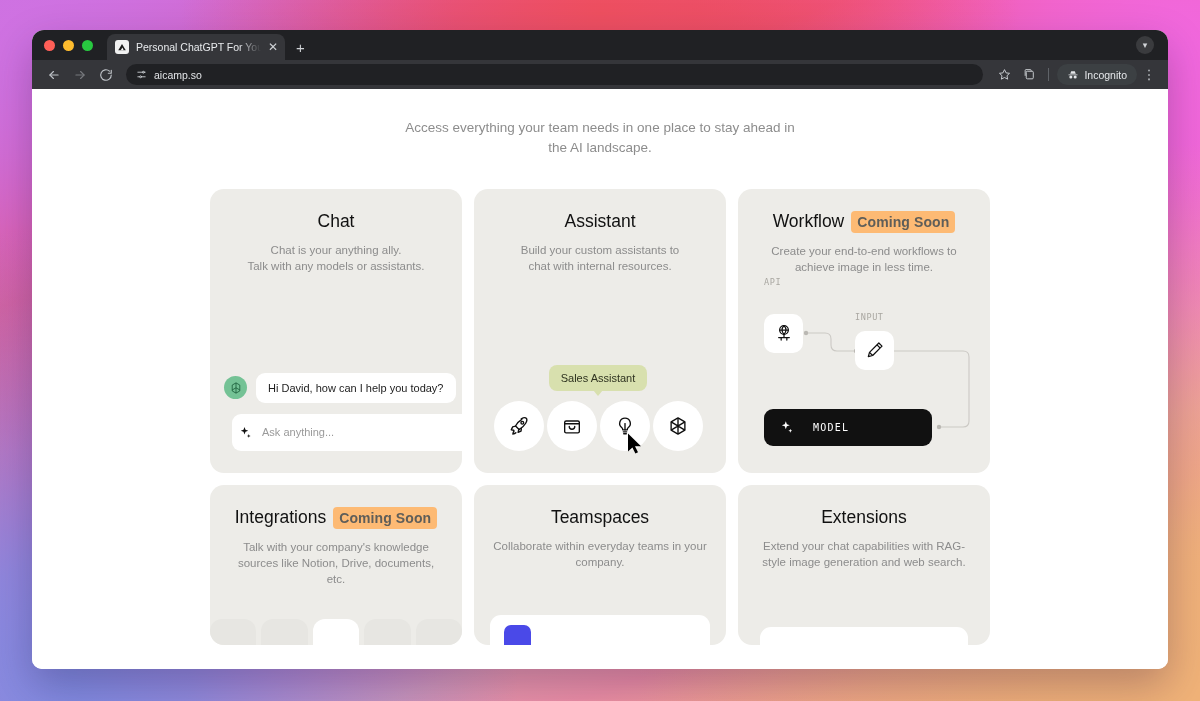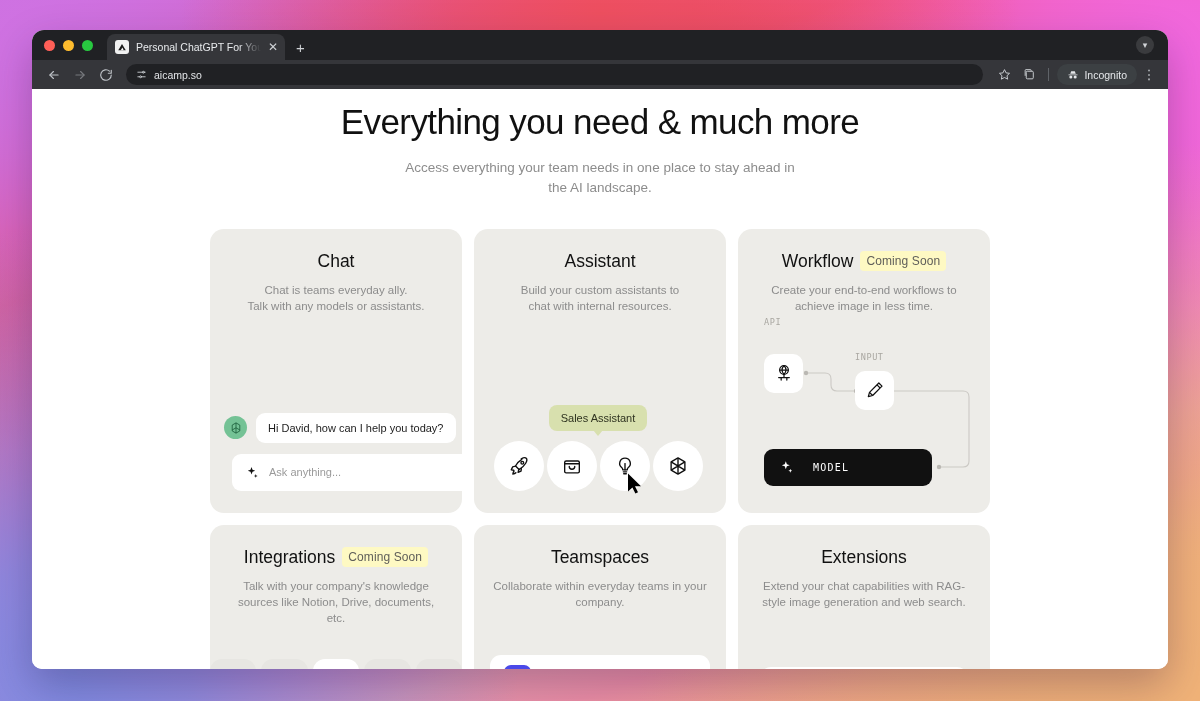--- a/index.html
+++ b/index.html
@@ -121,21 +121,21 @@
   .card {
     background: #edece8; border-radius: 14px; position: relative; overflow: hidden;
   }
   .card.tall { height: 284px; }
   .card.short { height: 160px; }
   .card-title {
     text-align: center; padding-top: 22px; font-size: 17.5px; color: #111; font-weight: 400;
     display: flex; align-items: center; justify-content: center; gap: 7px;
   }
   .badge {
-    background: #fef9c3; color: #5f5e59; font-size: 12px; font-weight: 400;
+    background: #fdba74; color: #5f5e59; font-size: 14px; font-weight: 700;
     padding: 3px 6px; border-radius: 4px; letter-spacing: 0.1px; white-space: nowrap;
   }
   .card-desc {
     text-align: center; margin-top: 10px; padding: 0 18px;
     font-size: 11.5px; color: #8c8c8c; line-height: 1.42;
   }
 
   
   .chat-area { position: absolute; left: 0; right: 0; bottom: 0; padding: 0 0 22px 0; }
   .chat-row { display: flex; align-items: center; gap: 9px; padding-left: 14px; }
@@ -143,21 +143,21 @@
     width: 23px; height: 23px; border-radius: 50%; background: #74c295;
     display: flex; align-items: center; justify-content: center; flex: 0 0 auto;
   }
   .bubble {
     background: #fff; border-radius: 9px; padding: 9px 12px;
     font-size: 11px; color: #1d1d1d; white-space: nowrap;
   }
   .ask-bar {
     margin-top: 11px; margin-left: 22px; background: #fff;
     border-radius: 9px 0 0 9px; height: 37px; display: flex; align-items: center;
-    gap: 9px; padding-left: 13px; width: 260px;
+    gap: 9px; padding-left: 6px; width: 260px;
   }
   .ask-placeholder { font-size: 11px; color: #9a9a9a; }
 
   
   .assistant-stage { position: absolute; left: 0; right: 4px; bottom: 22px; }
   .tooltip-wrap { display: flex; justify-content: center; }
   .tooltip {
     background: #d8e0ae; color: #2f3320; font-size: 11px;
     padding: 7px 12px; border-radius: 8px; position: relative;
   }
@@ -296,35 +296,34 @@
         </span>
         <span>Incognito</span>
       </div>
       <div class="kebab">⋮</div>
     </div>
   </div>
 
   <div class="page">
 
     <div class="hero">
-      <h1>Everything you need &amp; much more</h1>
       <p>
         <span>Access everything your team needs in one place to stay ahead in</span><br>
         <span>the AI landscape.</span>
       </p>
     </div>
 
     <div class="grid">
 
       <div class="card tall">
         <div class="card-title">
           <span>Chat</span>
         </div>
         <div class="card-desc">
-          <span>Chat is teams everyday ally.</span><br>
+          <span>Chat is your anything ally.</span><br>
           <span>Talk with any models or assistants.</span>
         </div>
         <div class="chat-area">
           <div class="chat-row">
             <span class="gpt-avatar">
               <svg width="14" height="14" viewBox="0 0 24 24" fill="none" stroke="#1a5c38" stroke-width="1.4" stroke-linejoin="round">
                   <path d="M12 3.2 18.5 7v10L12 20.8 5.5 17V7z"></path>
                   <path d="M12 3.2v8.4l6.5 3.8M12 11.6 5.5 15.4M12 11.6V20.8"></path>
                 </svg>
             </span>

